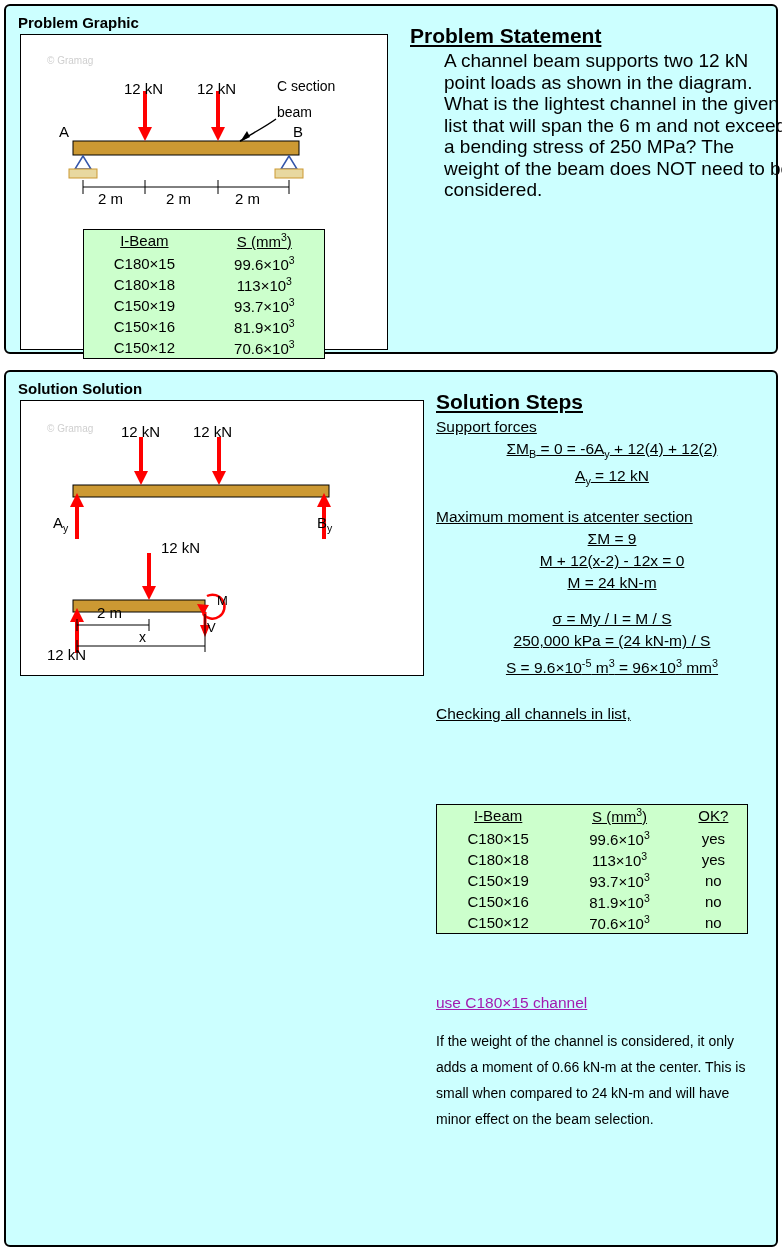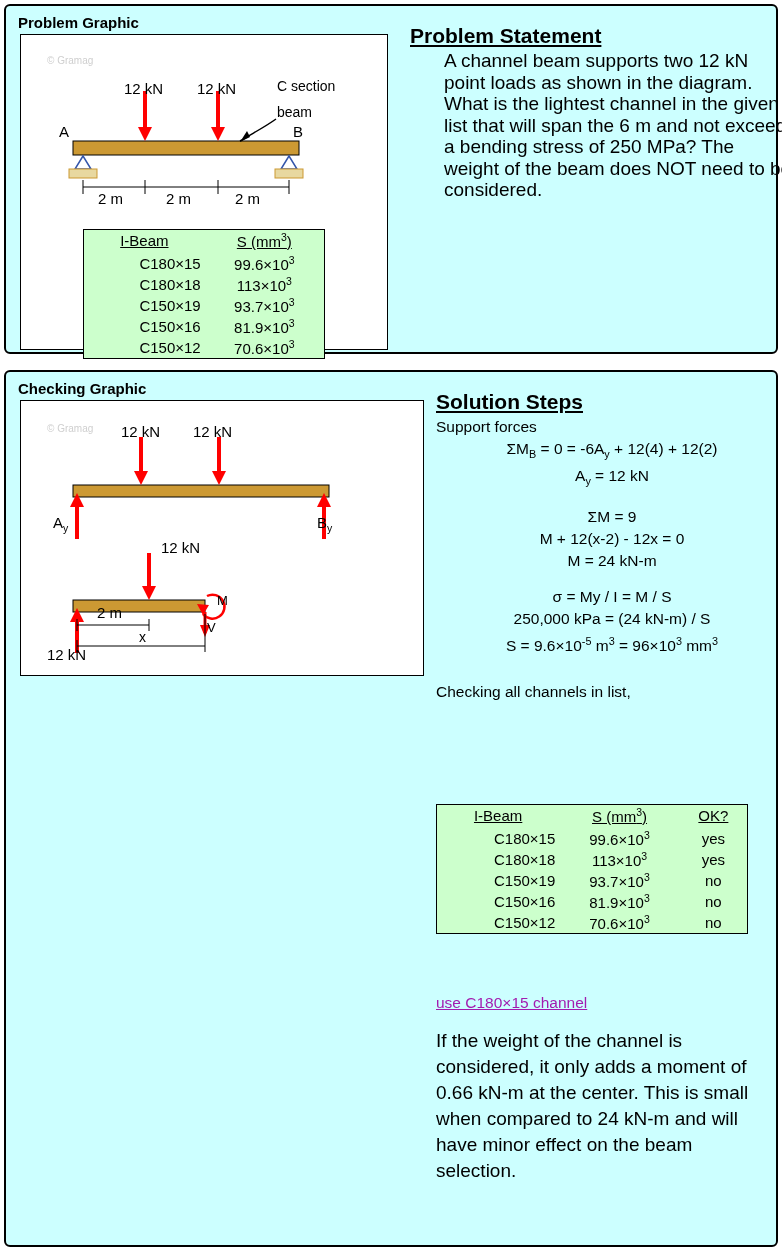--- a/index.html
+++ b/index.html
@@ -66,21 +66,21 @@
     top: 44px;
     width: 348px;
     line-height: 21.5px;
     font-size: 19px;
   }
   
   #solution-title { position: absolute; left: 12px; top: 8px; }
   #solution-graphic { left: 14px; top: 28px; width: 404px; height: 276px; }
   #solution-steps-title { position: absolute; left: 430px; top: 18px; }
   #solution-steps { position: absolute; left: 430px; top: 44px; width: 336px; font-size: 15.5px; }
-  .step-line { white-space: nowrap; line-height: 22px; }
+  .step-line { white-space: nowrap; line-height: 22px; text-decoration: underline; }
   .indent1 { padding-left: 16px; text-align: center; }
   .indent2 { padding-left: 52px; }
   .gap { height: 14px; }
   .red-text { color: #a21caf; text-decoration: underline; }
   
   .data-table {
     background: #ccffcc;
     border: 1px solid #000000;
     border-collapse: collapse;
     box-sizing: border-box;
@@ -88,21 +88,21 @@
   .data-table td {
     padding: 1px 4px;
     font-size: 15px;
     white-space: nowrap;
   }
   .data-table td.h {
     text-decoration: underline;
     padding-bottom: 3px;
   }
   .col-center { text-align: center; }
-  .col-left { text-align: right; }
+  .col-left { text-align: center; }
   sub { font-size: 0.7em; }
   sup { font-size: 0.7em; }
   svg { display: block; }
 </style>
 </head>
 <body>
 
 <div class="panel" id="problem-panel">
 
   <div class="section-title" id="problem-title">Problem Graphic</div>
@@ -171,21 +171,21 @@
     </tbody>
       </table>
   </div>
 
   <div class="underline-title" id="problem-statement-title">Problem Statement</div>
   <div id="problem-statement-text">A channel beam supports two 12 kN point loads as shown in the diagram. What is the lightest channel in the given list that will span the 6 m and not exceed a bending stress of 250 MPa? The weight of the beam does NOT need to be considered.</div>
 </div>
 
 <div class="panel" id="solution-panel">
 
-  <div class="section-title" id="solution-title">Checking Graphic</div>
+  <div class="section-title" id="solution-title">Solution Solution</div>
 
   <div class="graphic-box" id="solution-graphic">
     <div class="watermark" style="left:26px; top:22px;">© Gramag</div>
     <svg width="402" height="274" viewBox="0 0 402 274">
 
       <rect x="52" y="84" width="256" height="12" fill="#cc9933" stroke="#000" stroke-width="1"></rect>
 
       <line x1="120" y1="36" x2="120" y2="78" stroke="#ff0000" stroke-width="4"></line>
       <polygon points="120,84 113,70 127,70" fill="#ff0000"></polygon>
       <line x1="198" y1="36" x2="198" y2="78" stroke="#ff0000" stroke-width="4"></line>
@@ -230,20 +230,21 @@
     <div style="position:absolute; left:26px; top:245px; font-size:15px;">12 kN</div>
   </div>
 
   <div class="underline-title" id="solution-steps-title">Solution Steps</div>
 
   <div id="solution-steps">
     <div class="step-line">Support forces</div>
     <div class="step-line indent1">ΣM<sub>B</sub> = 0 = -6A<sub>y</sub> + 12(4) + 12(2)</div>
     <div class="step-line indent1">A<sub>y</sub> = 12 kN</div>
     <div class="gap"></div>
+    <div class="step-line">Maximum moment is atcenter section</div>
     <div class="step-line indent1">ΣM = 9</div>
     <div class="step-line indent1">M + 12(x-2) - 12x = 0</div>
     <div class="step-line indent1">M = 24 kN-m</div>
     <div class="gap"></div>
     <div class="step-line indent1">σ = My / I = M / S</div>
     <div class="step-line indent1">250,000 kPa = (24 kN-m) / S</div>
     <div class="step-line indent1"><span>S = 9.6×10</span><sup>-5</sup><span> m</span><sup>3</sup><span> = 96×10</span><sup>3</sup><span> mm</span><sup>3</sup></div>
     <div class="gap" style="height:24px"></div>
     <div class="step-line">Checking all channels in list,</div>
   </div>
@@ -278,14 +279,14 @@
     <tr>
       <td class="col-left">C150×12</td>
       <td class="col-center"><span>70.6×10</span><sup>3</sup></td>
       <td class="col-center">no</td>
     </tr>
   </tbody>
     </table>
 
   <div class="red-text" style="position:absolute; left:430px; top:622px; font-size:15.5px;">use C180×15 channel</div>
 
-  <div style="position:absolute; left:430px; top:656px; width:324px; line-height:26px; font-size:19px;">If the weight of the channel is considered, it only adds a moment of 0.66 kN-m at the center. This is small when compared to 24 kN-m and will have minor effect on the beam selection.</div>
+  <div style="position:absolute; left:430px; top:656px; width:324px; line-height:26px; font-size:14px;">If the weight of the channel is considered, it only adds a moment of 0.66 kN-m at the center. This is small when compared to 24 kN-m and will have minor effect on the beam selection.</div>
 </div>
 
 </body></html>

